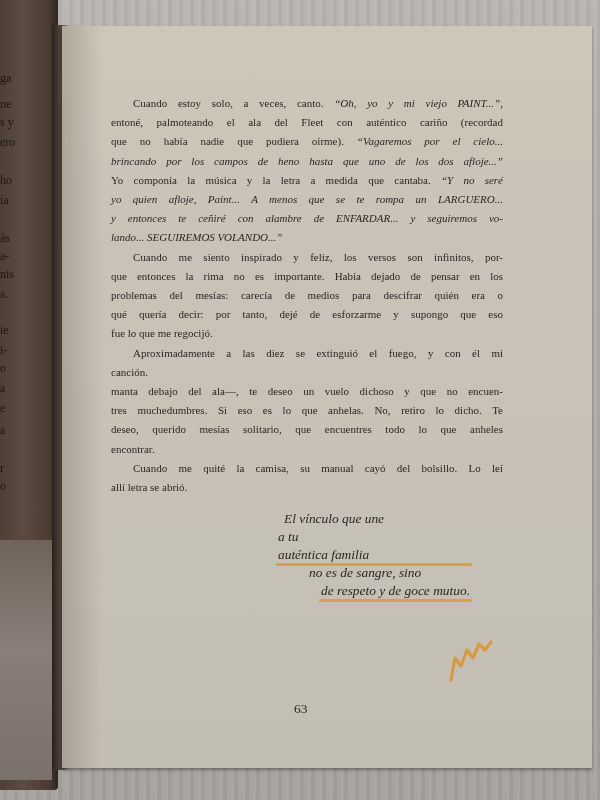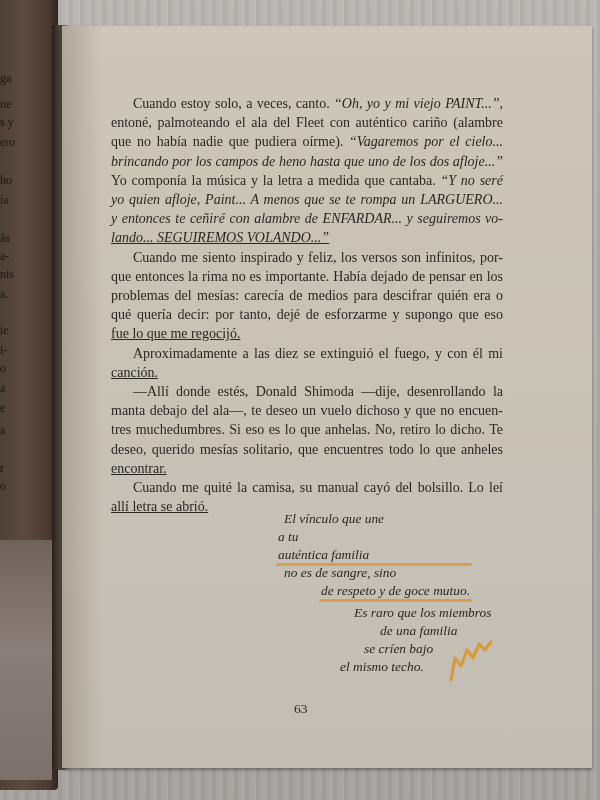--- a/index.html
+++ b/index.html
@@ -35,25 +35,25 @@
     position:absolute; left:62px; top:26px; width:530px; height:742px;
     background:linear-gradient(180deg,#cdc6b9 0%, #c9c3b7 30%, #c6c1b6 70%, #c3beb3 100%);
     box-shadow: 0 2px 3px rgba(0,0,0,0.35);
   }
   .page::before {
     content:""; position:absolute; left:0; top:0; width:40px; height:100%;
     background:linear-gradient(90deg,rgba(120,105,95,0.35),rgba(0,0,0,0));
   }
   .body-text {
     position:absolute; left:49px; top:68px; width:392px;
-    font-size:14px; line-height:19.2px; color:#2a2622;
+    font-size:11px; line-height:19.2px; color:#2a2622;
     text-align:justify;
   }
   .line { display:block; text-align:justify; text-align-last:justify; white-space:nowrap; }
-  .line.last { text-align-last:left;text-decoration:underline; }
+  .line.last { text-align-last:left; }
   .line.first { text-indent:22px; }
   .it { font-style:italic; }
   .verse {
     position:absolute; font-style:italic; font-size:13.4px; line-height:18px; color:#2a2622;
   }
   .verse span { display:block; white-space:nowrap; position:relative; }
   .hl {
     display:inline-block; position:relative;font-style:italic;
   }
   .hl::after {
@@ -92,66 +92,59 @@
       <div class="frag" style="top: 462px;">r</div>
       <div class="frag" style="top: 480px;">o</div>
     </div>
 </div>
 <div class="spine-shadow"></div>
 
 <div class="page">
   <div class="body-text" id="body-text">
       <div>
         <span class="line first"><span>Cuando estoy solo, a veces, canto. </span><span class="it">“Oh, yo y mi viejo PAINT...”,</span></span>
-        <span class="line"><span>entoné, palmoteando el ala del Fleet con auténtico cariño (alambre</span></span>
+        <span class="line"><span>entoné, palmoteando el ala del Fleet con auténtico cariño (recordad</span></span>
         <span class="line"><span>que no había nadie que pudiera oírme). </span><span class="it">“Vagaremos por el cielo...</span></span>
         <span class="line"><span class="it">brincando por los campos de heno hasta que uno de los dos afloje...”</span></span>
         <span class="line"><span>Yo componía la música y la letra a medida que cantaba. </span><span class="it">“Y no seré</span></span>
         <span class="line"><span class="it">yo quien afloje, Paint... A menos que se te rompa un LARGUERO...</span></span>
         <span class="line"><span class="it">y entonces te ceñiré con alambre de ENFARDAR... y seguiremos vo-</span></span>
         <span class="line last"><span class="it">lando... SEGUIREMOS VOLANDO...”</span></span>
       </div>
       <div>
         <span class="line first"><span>Cuando me siento inspirado y feliz, los versos son infinitos, por-</span></span>
         <span class="line"><span>que entonces la rima no es importante. Había dejado de pensar en los</span></span>
         <span class="line"><span>problemas del mesías: carecía de medios para descifrar quién era o</span></span>
         <span class="line"><span>qué quería decir: por tanto, dejé de esforzarme y supongo que eso</span></span>
         <span class="line last"><span>fue lo que me regocijó.</span></span>
       </div>
       <div>
         <span class="line first"><span>Aproximadamente a las diez se extinguió el fuego, y con él mi</span></span>
         <span class="line last"><span>canción.</span></span>
       </div>
       <div>
-        <span class="line first"><span>—Allí donde estés, Donald Shimoda —dije, desenrollando la</span></span>
         <span class="line"><span>manta debajo del ala—, te deseo un vuelo dichoso y que no encuen-</span></span>
         <span class="line"><span>tres muchedumbres. Si eso es lo que anhelas. No, retiro lo dicho. Te</span></span>
         <span class="line"><span>deseo, querido mesías solitario, que encuentres todo lo que anheles</span></span>
         <span class="line last"><span>encontrar.</span></span>
       </div>
       <div>
         <span class="line first"><span>Cuando me quité la camisa, su manual cayó del bolsillo. Lo leí</span></span>
         <span class="line last"><span>allí letra se abrió.</span></span>
       </div>
     </div>
 
   <div class="verse" id="verse1" style="left:222px; top:484px;">
     <span style="padding-left:0px;"><span style="display:inline">El vínculo que une</span></span>
     <span style="padding-left:-0px; margin-left:-6px;"><span style="display:inline">a tu </span><span class="hl"><span style="display:inline">auténtica familia</span></span></span>
-    <span style=""><span style="display:inline">no es de sangre, sino</span></span>
+    <span style="margin-left:25px;"><span style="display:inline">no es de sangre, sino</span></span>
     <span style="margin-left:37px;text-align:center;">
         <span class="hl"><span style="display:inline">de respeto y de goce mutuo.</span></span>
       </span>
   </div>
 
-  <div class="verse" style="left:262px; top:578px;">
-    <span style="margin-left:30px;">Es raro que los miembros</span>
-    <span style="margin-left:56px;">de una familia</span>
-    <span style="margin-left:40px;">se críen bajo</span>
-    <span style="margin-left:16px;">el mismo techo.</span>
-  </div>
 
   <svg class="squiggle" style="left:383px; top:610px;" width="50" height="48" viewBox="0 0 50 48">
     <path d="M6 44 L10 22 L16 30 L22 14 L28 22 L34 8 L40 14 L46 6" fill="none" stroke="#d99a3f" stroke-width="3.2" stroke-linecap="round" stroke-linejoin="round"></path>
   </svg>
 
   <div class="page-number">63</div>
 </div>
 
 </body></html>

